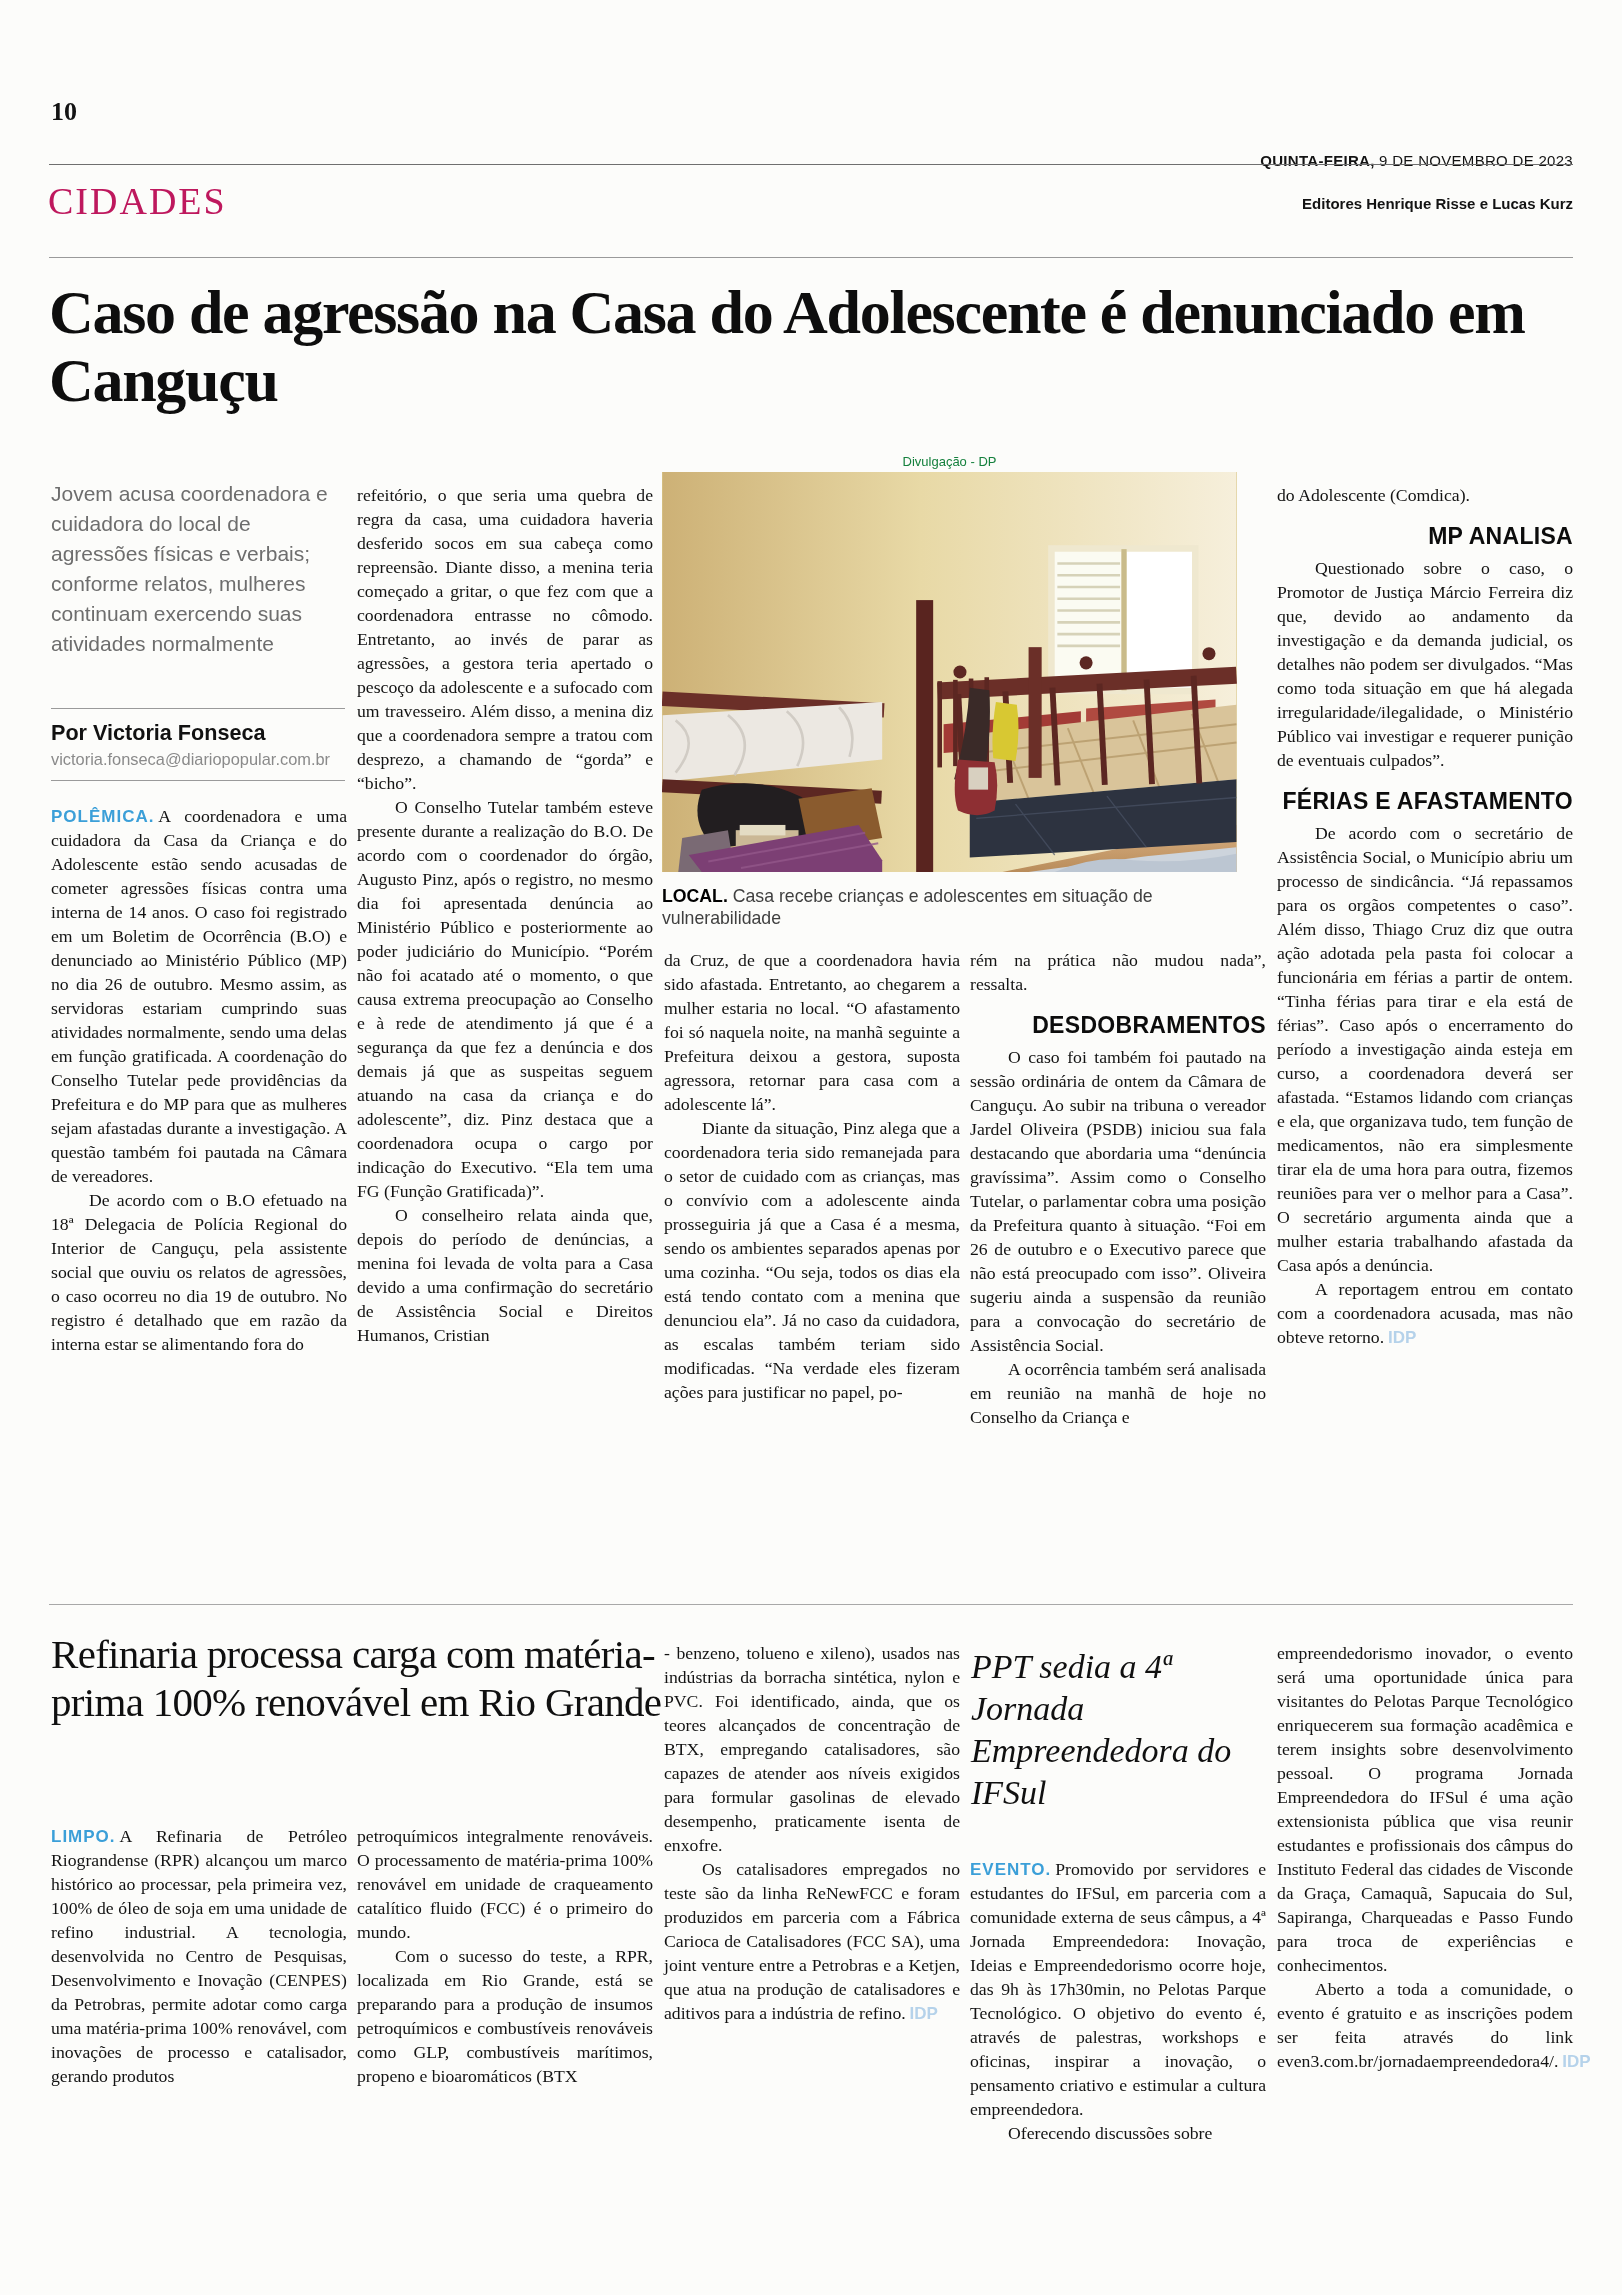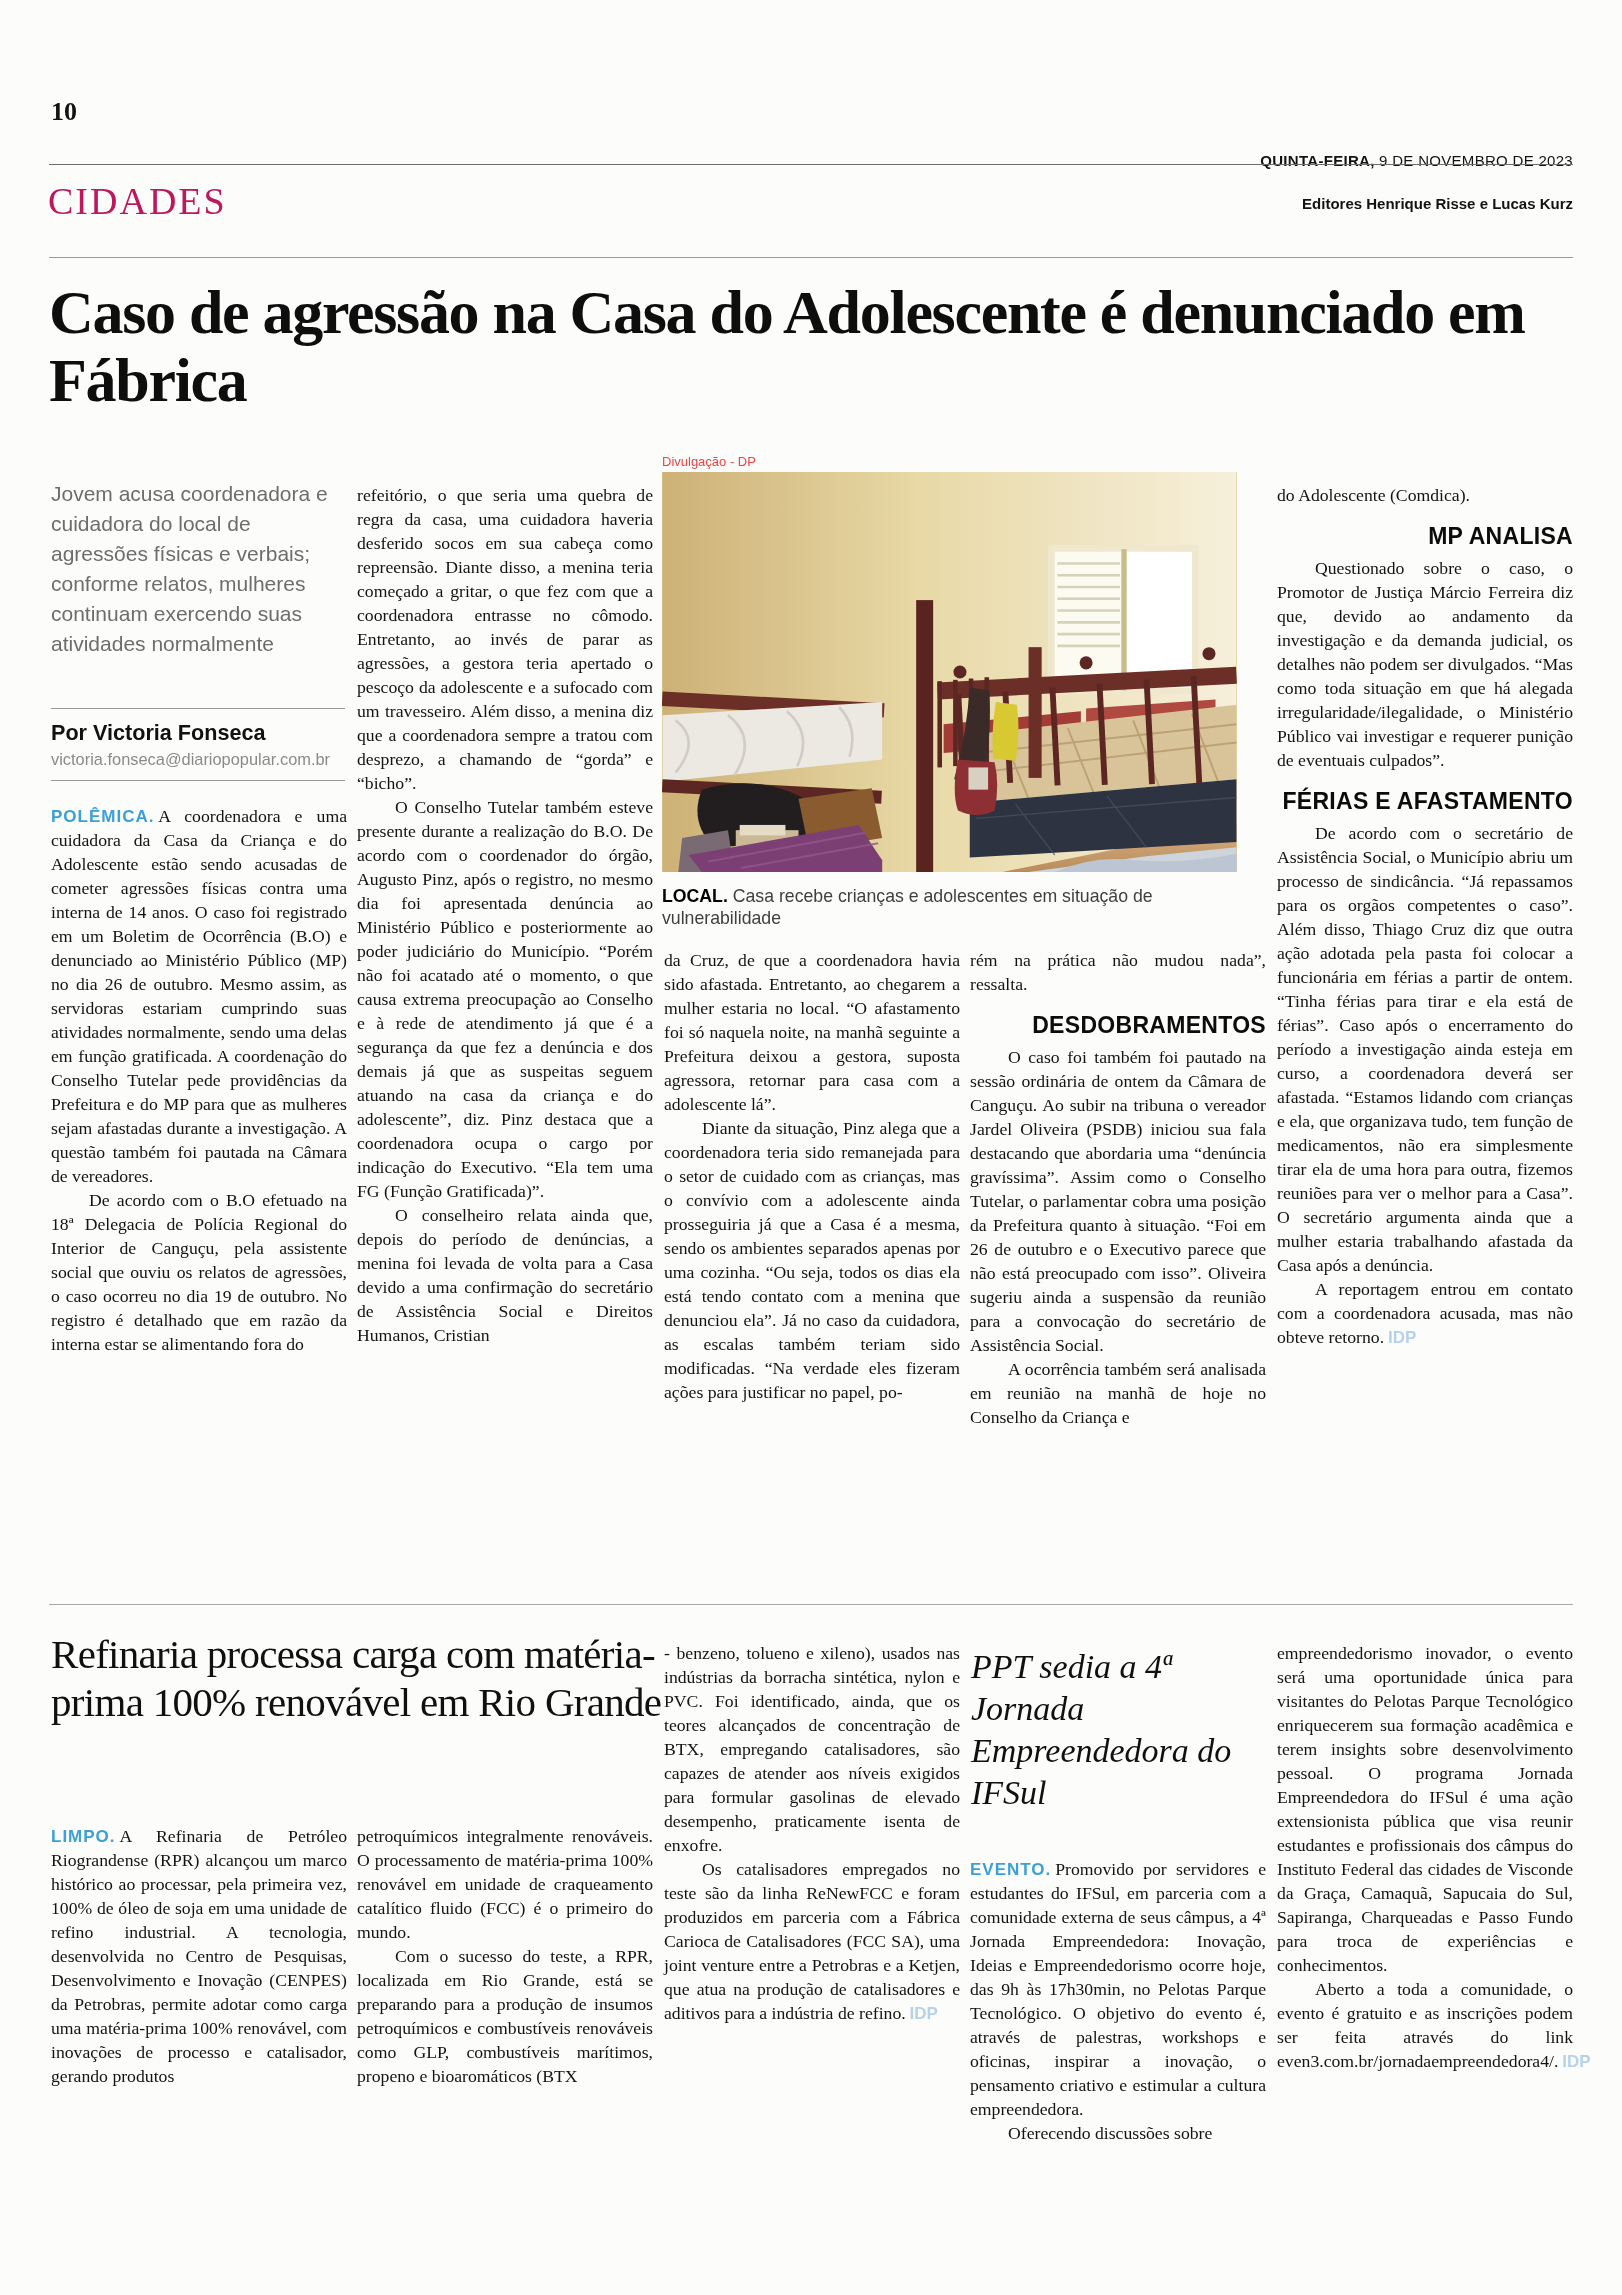--- a/index.html
+++ b/index.html
@@ -15,21 +15,21 @@
   .editors{font:700 15px/1 "Liberation Sans",sans-serif;text-align:right;}
   
   .h1{font:700 62px/1.10 "Liberation Serif",serif;letter-spacing:-1.3px;color:#0e0e0e;}
   .deck{font:400 21px/30px "Liberation Sans",sans-serif;color:#6d6d6d;}
   .byline{font:700 21.6px/1.1 "Liberation Sans",sans-serif;color:#111;}
   .email{font:400 16.4px/1.2 "Liberation Sans",sans-serif;color:#8a8a8a;}
   .col p{margin:0;font:400 17.7px/24px "Liberation Serif",serif;text-align:justify;color:#131313;}
   .col p.ind{text-indent:38px;}
   .kicker{font:700 17px/1 "Liberation Sans",sans-serif;color:#3b9fd8;letter-spacing:1px;padding-right:3.9px;}
   .subhead{font:700 23px/1.1 "Liberation Sans",sans-serif;color:#0c0c0c;margin:17px 0 6.5px 0;letter-spacing:0.3px;text-align:right;}
-  .credit{font:400 13px/1 "Liberation Sans",sans-serif;color:#ef4444;text-align:left;}
+  .credit{font:400 13px/1 "Liberation Sans",sans-serif;color:#15803d;text-align:center;}
   .caption{font:400 17.7px/1.25 "Liberation Sans",sans-serif;color:#3f3f3f;}
   .caption b{color:#000;font-weight:700;}
   .endmark{font:700 17px/1 "Liberation Sans",sans-serif;color:#b5d2ea;padding-left:3.9px;}
   
   .h2{font:400 41px/1.16 "Liberation Serif",serif;letter-spacing:-0.7px;color:#101010;}
   .h3{font:italic 400 34px/1.24 "Liberation Serif",serif;color:#101010;}
   .photo-frame{position:absolute;overflow:hidden;background:#d9c789;}
 </style>
 </head>
 <body>
@@ -38,21 +38,21 @@
 
   <div class="abs pagenum" style="left:51px;top:99px;">10</div>
   <div class="abs dateline" style="right:49px;top:105px;width:523px;margin-top:48px;">
     <b>QUINTA-FEIRA,</b><span> 9 DE NOVEMBRO DE 2023</span>
   </div>
   <div class="hr" style="left:49px;top:164px;width:1524px;background:#6f6f6f;"></div>
   <div class="abs section-title" style="left:48px;top:182px;">CIDADES</div>
   <div class="abs editors" style="right:49px;top:196px;width:589px;">Editores Henrique Risse e Lucas Kurz</div>
   <div class="hr" style="left:49px;top:257px;width:1524px;height:0.7px;"></div>
 
-  <div class="abs h1" style="left:49px;top:278px;width:1531px;">Caso de agressão na Casa do Adolescente é denunciado em Fábrica</div>
+  <div class="abs h1" style="left:49px;top:278px;width:1531px;">Caso de agressão na Casa do Adolescente é denunciado em Canguçu</div>
 
   <div class="abs deck" style="left:51px;top:479px;width:296px;">Jovem acusa coordenadora e cuidadora do local de agressões físicas e verbais; conforme relatos, mulheres continuam exercendo suas atividades normalmente</div>
 
   <div class="hr" style="left:51px;top:708px;width:294px;height:0.7px;"></div>
   <div class="abs byline" style="left:51px;top:721px;">Por Victoria Fonseca</div>
   <div class="abs email" style="left:51px;top:750px;">victoria.fonseca@diariopopular.com.br</div>
   <div class="hr" style="left:51px;top:780px;width:294px;height:0.7px;"></div>
 
   <div class="col abs" style="left:51px;top:804px;width:296px;">
     <p><span class="kicker">POLÊMICA.</span><span>A coordenadora e uma cuidadora da Casa da Criança e do Adolescente estão sendo acusadas de cometer agressões físicas contra uma interna de 14 anos. O caso foi registrado em um Boletim de Ocorrência (B.O) e denunciado ao Ministério Público (MP) no dia 26 de outubro. Mesmo assim, as servidoras estariam cumprindo suas atividades normalmente, sendo uma delas em função gratificada. A coordenação do Conselho Tutelar pede providências da Prefeitura e do MP para que as mulheres sejam afastadas durante a investigação. A questão também foi pautada na Câmara de vereadores.</span></p>

